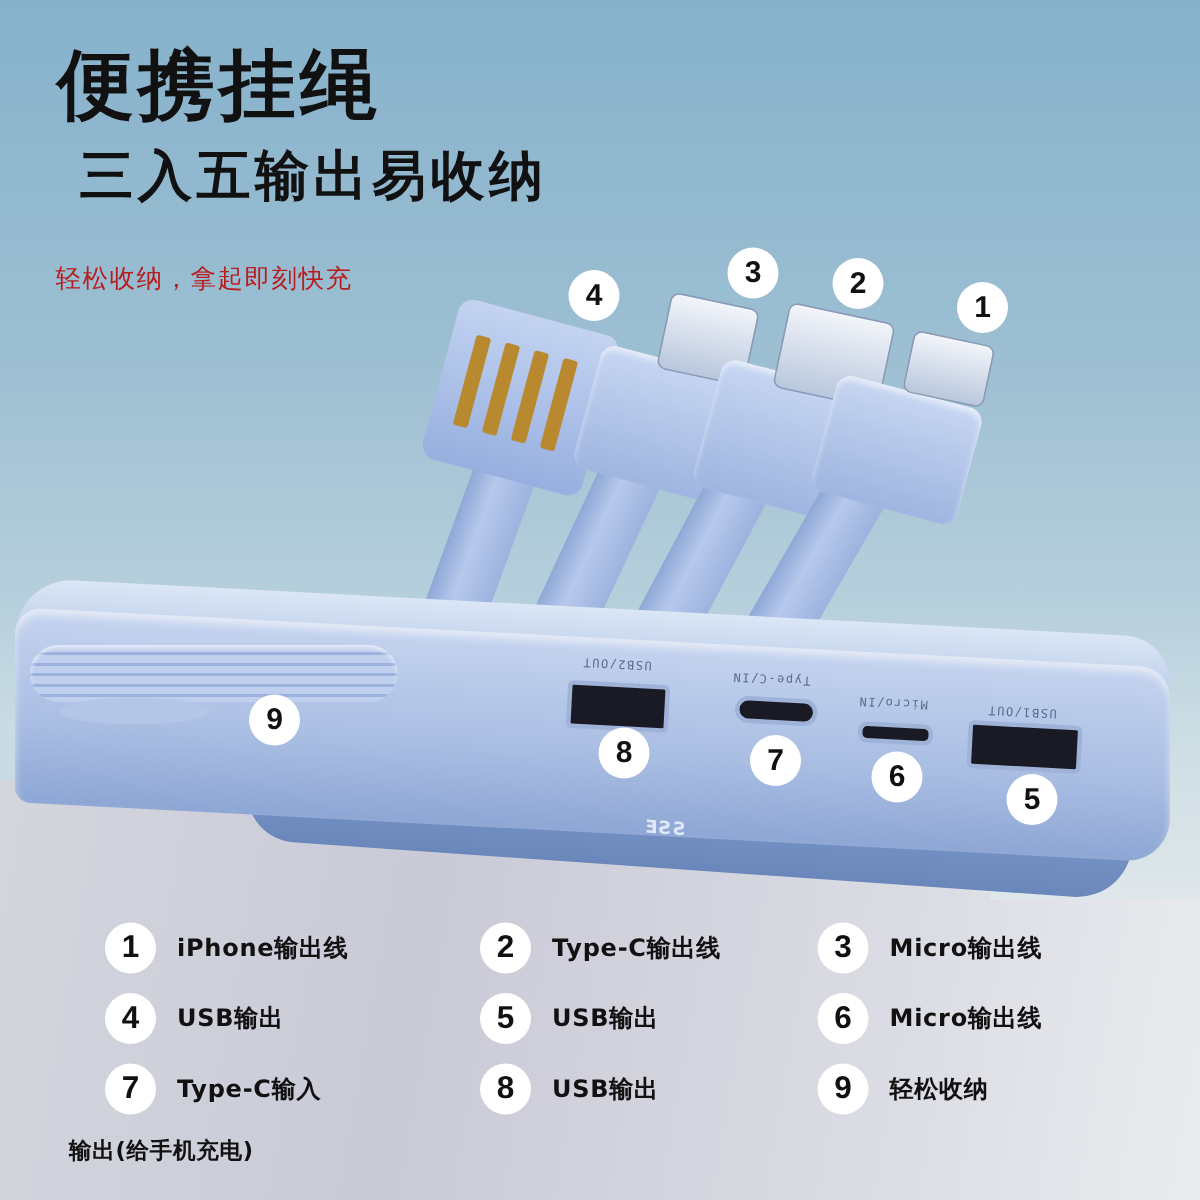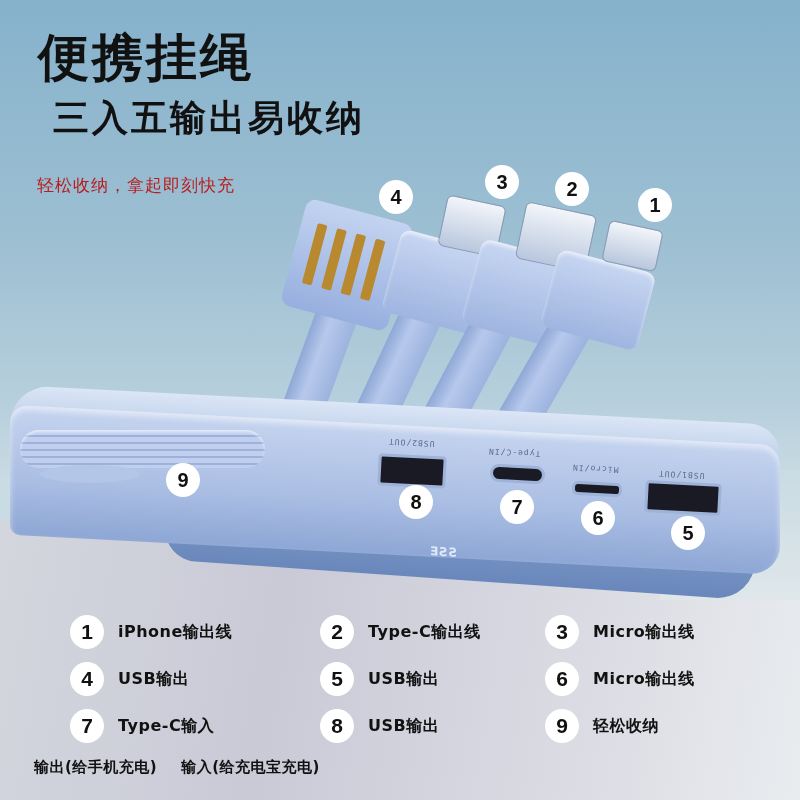--- a/index.html
+++ b/index.html
@@ -118,21 +118,21 @@
     position: absolute; display: flex; align-items: center; gap: 14px;
   }
   .legend-num {
     width: 34px; height: 34px; border-radius: 50%; background: #fff;
     display: flex; align-items: center; justify-content: center;
     font-size: 21px; font-weight: bold; color: #111;
     font-family: "Liberation Sans", sans-serif;
   }
   .legend-label { font-size: 16px; font-weight: bold; color: #111; letter-spacing: 0.5px; }
   .footnote {
-    position: absolute; left: 34px; top: 758px; font-size: 15px; font-weight: bold; color: #111;
+    position: absolute; left: 46px; top: 758px; font-size: 15px; font-weight: bold; color: #111;
     letter-spacing: 0.5px; display: flex; gap: 24px;
   }
 </style>
 </head>
 <body>
 
 <div class="surface"></div>
 <div class="surface-right"></div>
 
 <div class="title1">便携挂绳</div>
@@ -228,14 +228,13 @@
   <div class="legend-num">8</div>
   <div class="legend-label">USB输出</div>
 </div>
 <div class="legend-item" style="left:545px; top:709px;">
   <div class="legend-num">9</div>
   <div class="legend-label">轻松收纳</div>
 </div>
 
 <div class="footnote">
   <span>输出(给手机充电)</span>
-  <span>输入(给充电宝充电)</span>
 </div>
 
 </body></html>

